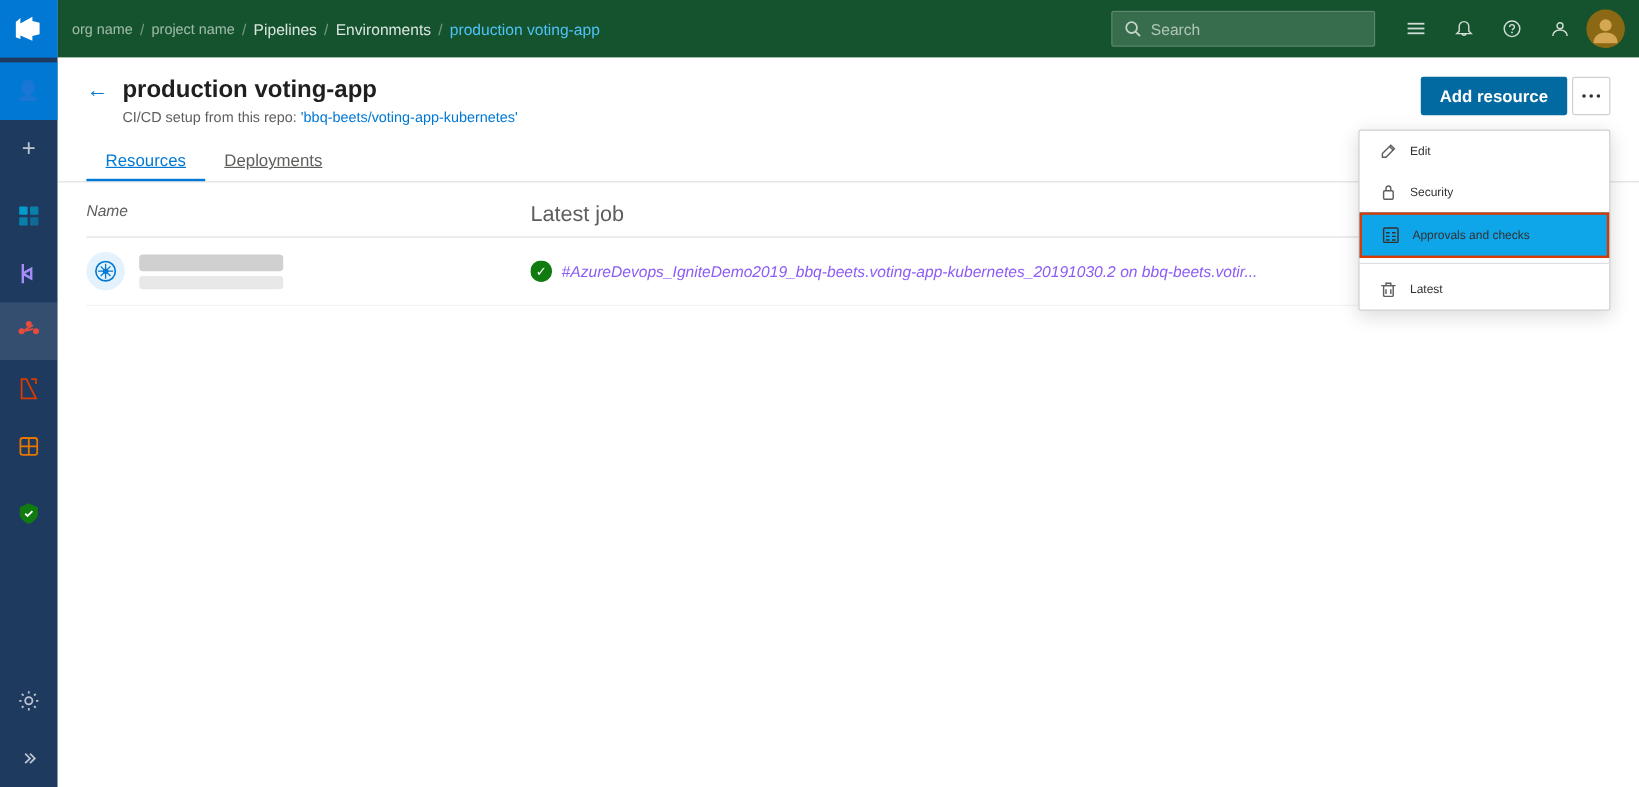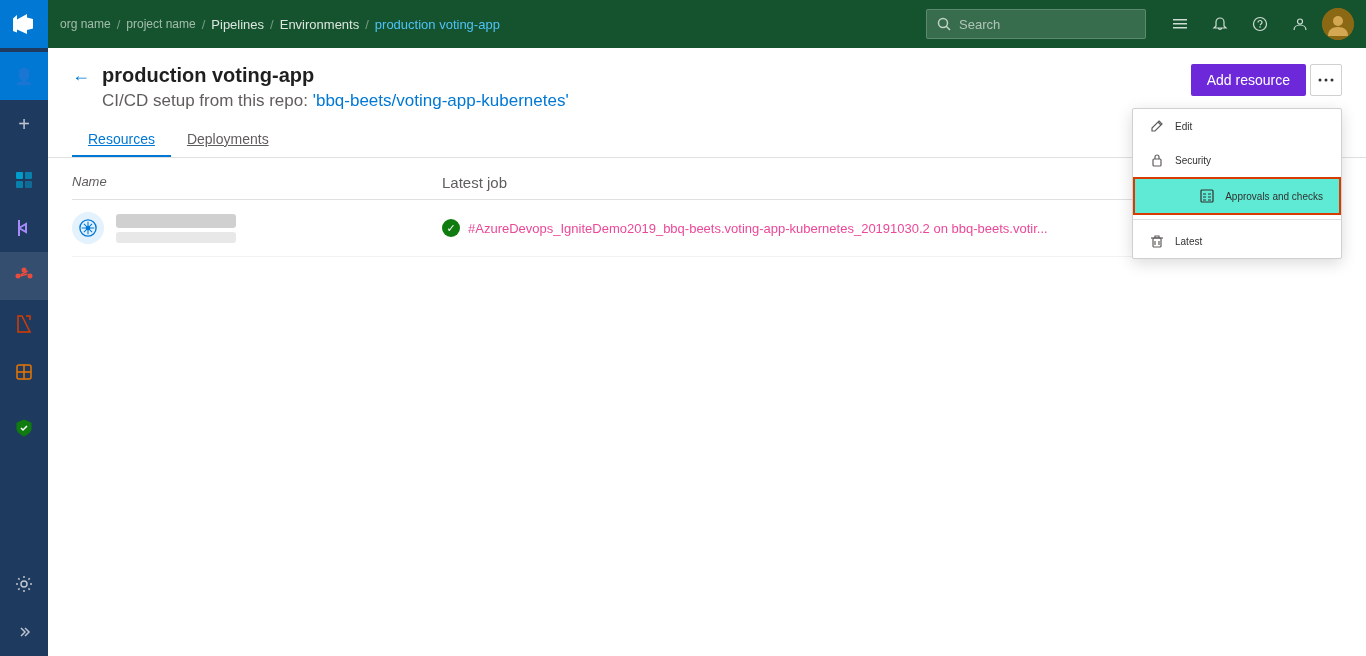--- a/index.html
+++ b/index.html
@@ -144,44 +144,45 @@
       cursor: pointer;
       font-size: 18px;
       display: flex; align-items: center;
     }
     .page-title {
       font-size: 20px;
       font-weight: 600;
       color: #1f1f1f;
     }
     .page-subtitle {
-      font-size: 17px;
+      font-size: 12px;
       color: #605e5c;
       margin-left: 30px;
       margin-bottom: 12px;
     }
     .page-subtitle a { color: #0078d4; text-decoration: none; }
 
     .header-actions {
       position: absolute;
       top: 16px;
       right: 24px;
       display: flex;
       gap: 4px;
       align-items: center;
     }
     .btn-primary {
-      background: #6d28d9;
+      background: #0369a1;
       color: white;
       border: none;
       padding: 6px 16px;
       font-size: 14px;
       cursor: pointer;
       border-radius: 2px;
       height: 32px;
+      font-weight: bold;
     }
     .btn-more {
       background: white;
       border: 1px solid #d0d0d0;
       width: 32px; height: 32px;
       display: flex; align-items: center; justify-content: center;
       cursor: pointer;
       border-radius: 2px;
       font-size: 18px;
       color: #323130;
@@ -210,21 +211,21 @@
     .table-area {
       padding: 0 24px;
     }
     .table-header {
       display: flex;
       padding: 8px 0;
       border-bottom: 1px solid #e0e0e0;
       margin-top: 8px;
     }
     .col-name { width: 370px; font-size: 13px; color: #605e5c; font-weight: 500; font-style: italic; }
-    .col-job { flex: 1; font-size: 15px; color: #605e5c; font-weight: 500; }
+    .col-job { flex: 1; font-size: 18px; color: #605e5c; font-weight: 500; }
 
     .table-row {
       display: flex;
       align-items: center;
       padding: 12px 0;
       border-bottom: 1px solid #f3f2f1;
     }
     .resource-icon {
       width: 32px; height: 32px;
       background: #e3f2fd;
@@ -264,25 +265,26 @@
     .status-icon {
       width: 18px; height: 18px;
       background: #107c10;
       border-radius: 50%;
       display: flex; align-items: center; justify-content: center;
       color: white;
       font-size: 11px;
       flex-shrink: 0;
     }
     .job-text {
-      color: #ec4899;
+      color: #8b5cf6;
       text-overflow: ellipsis;
       overflow: hidden;
       white-space: nowrap;
       cursor: pointer;
+      font-style: italic;
     }
 
     
     .dropdown-menu {
       position: absolute;
       top: 60px;
       right: 24px;
       background: white;
       border: 1px solid #d0d0d0;
       box-shadow: 0 4px 16px rgba(0,0,0,0.15);
@@ -294,22 +296,21 @@
       display: flex;
       align-items: center;
       gap: 10px;
       padding: 10px 16px;
       cursor: pointer;
       font-size: 10px;
       color: #323130;
     }
     .menu-item.highlighted {
       border: 2px solid #d83b01;
-      background: #5eead4;
-      justify-content: flex-end;
+      background: #0ea5e9;
     }
     .menu-item-icon {
       width: 16px;
       display: flex; align-items: center; justify-content: center;
       color: #605e5c;
       font-size: 14px;
       flex-shrink: 0;
     }
     .divider { height: 1px; background: #e0e0e0; margin: 4px 0; }
   </style>

